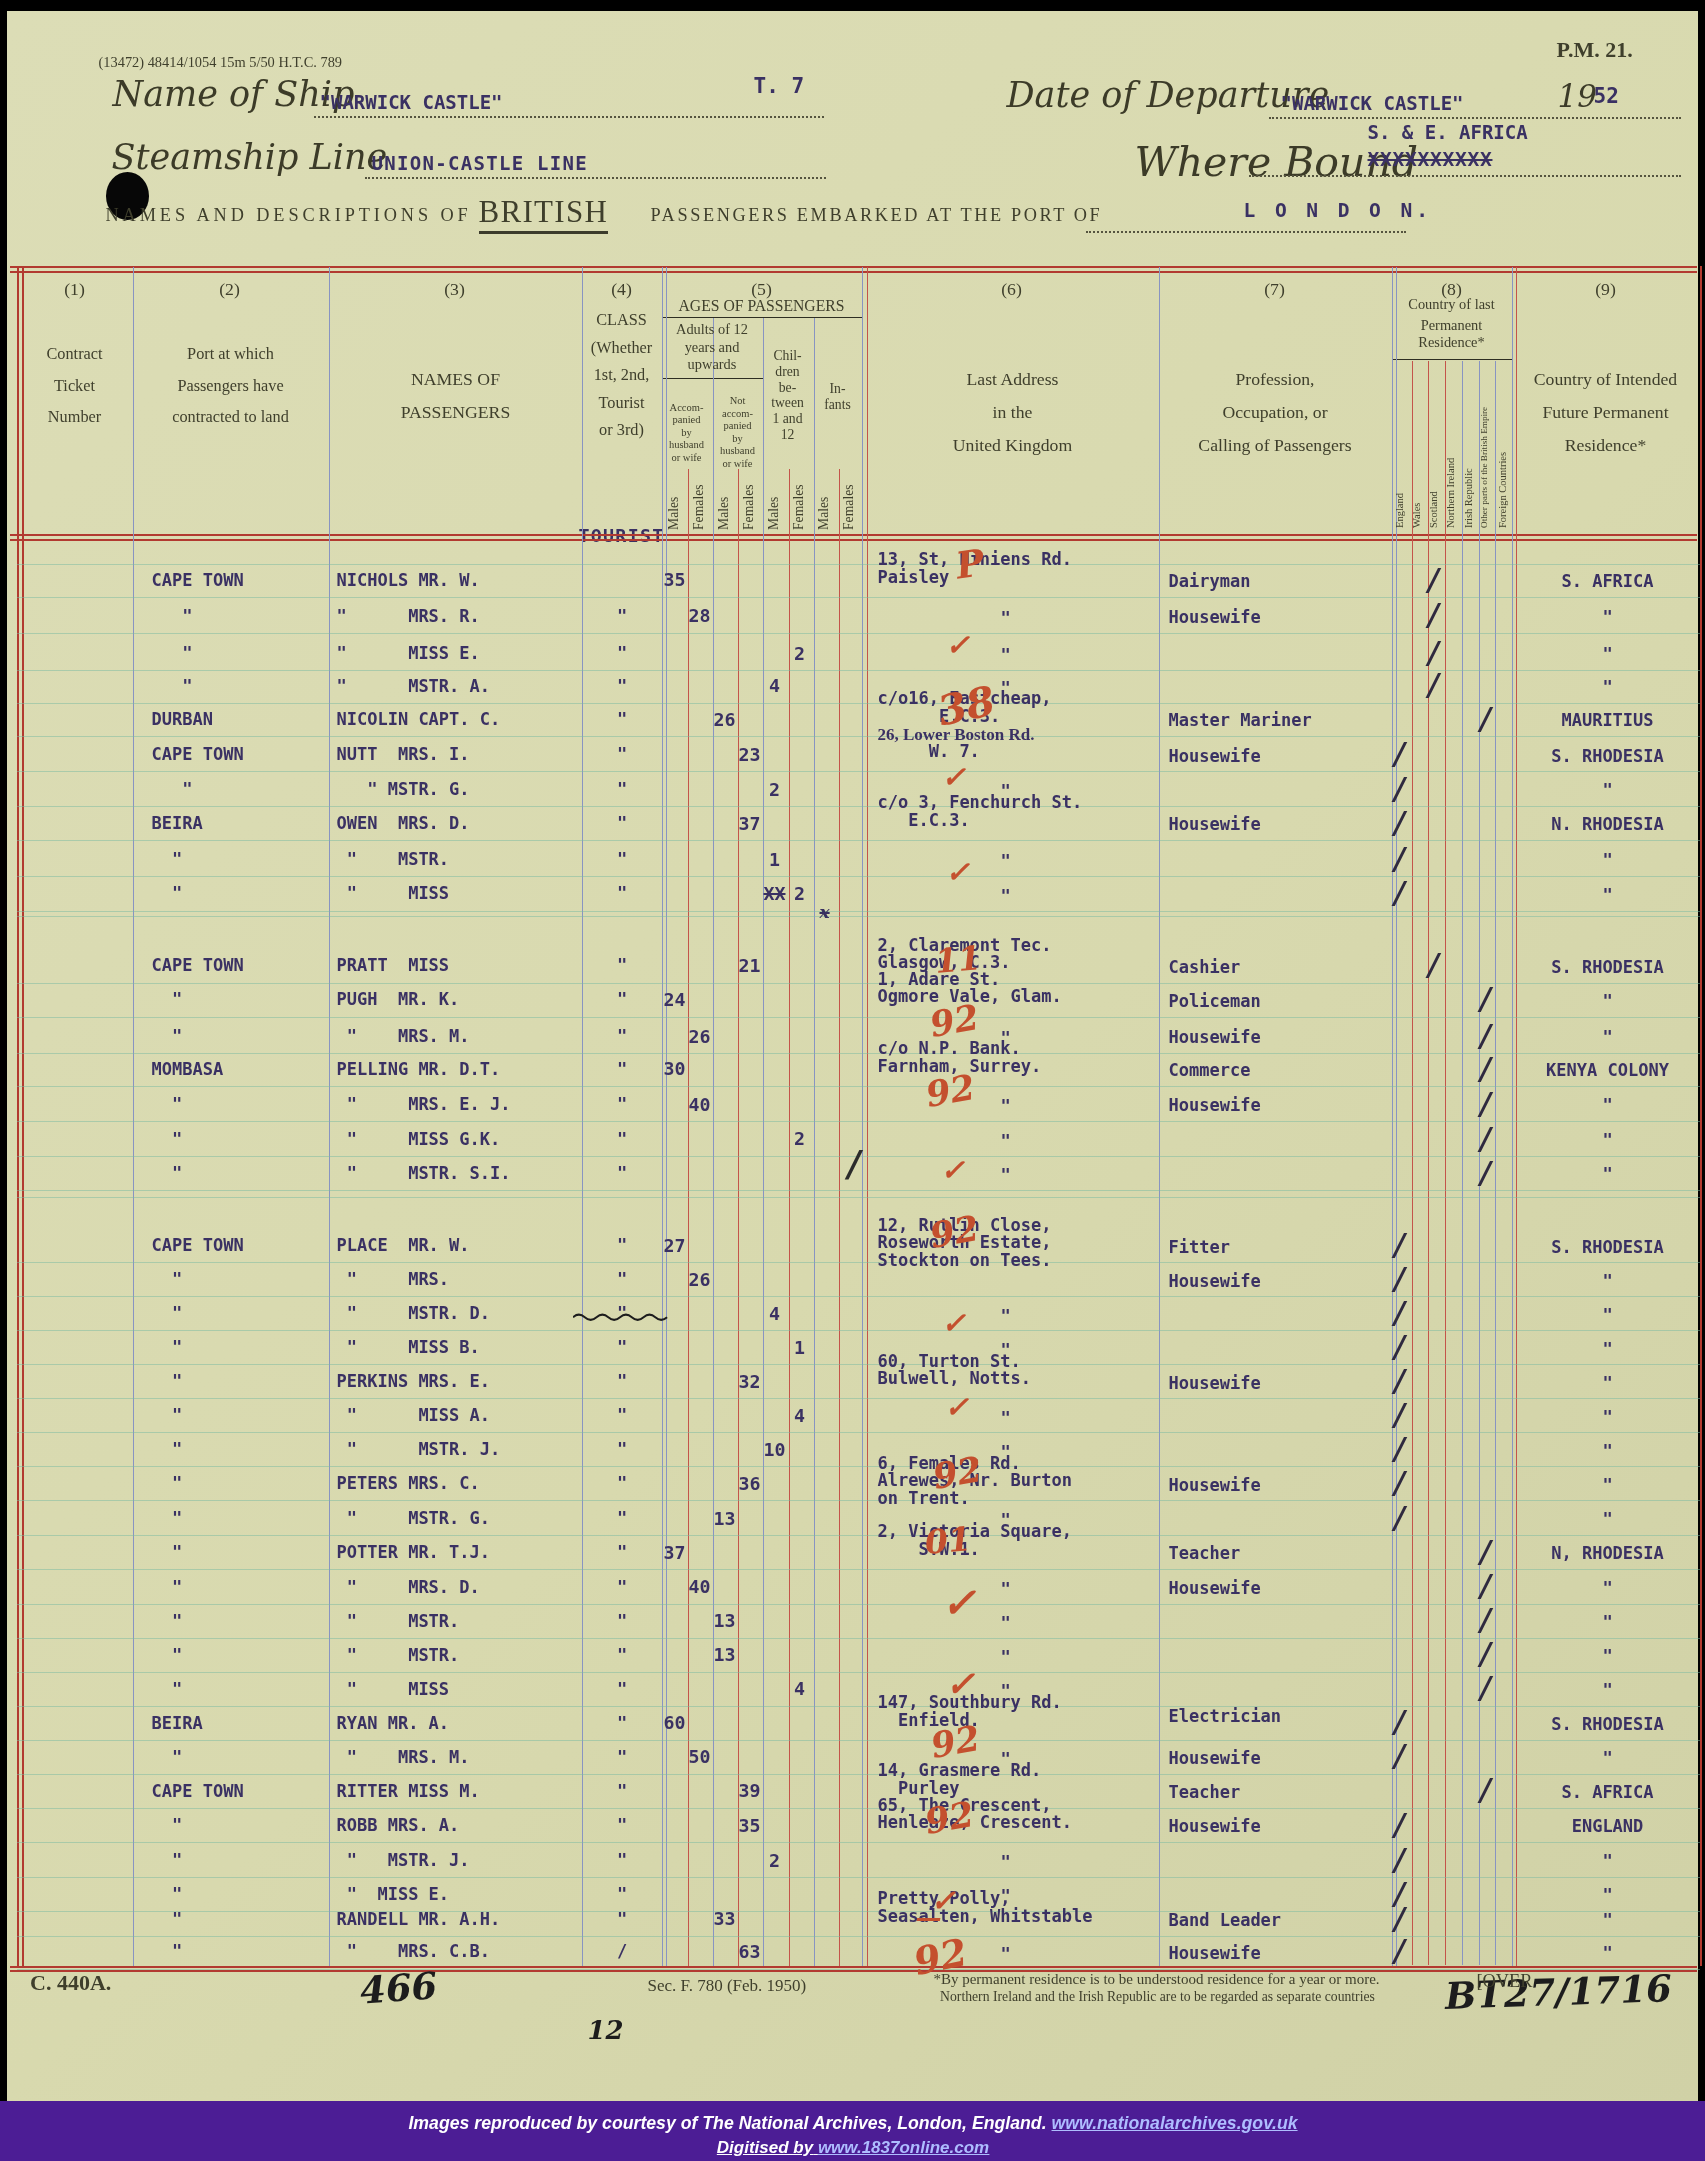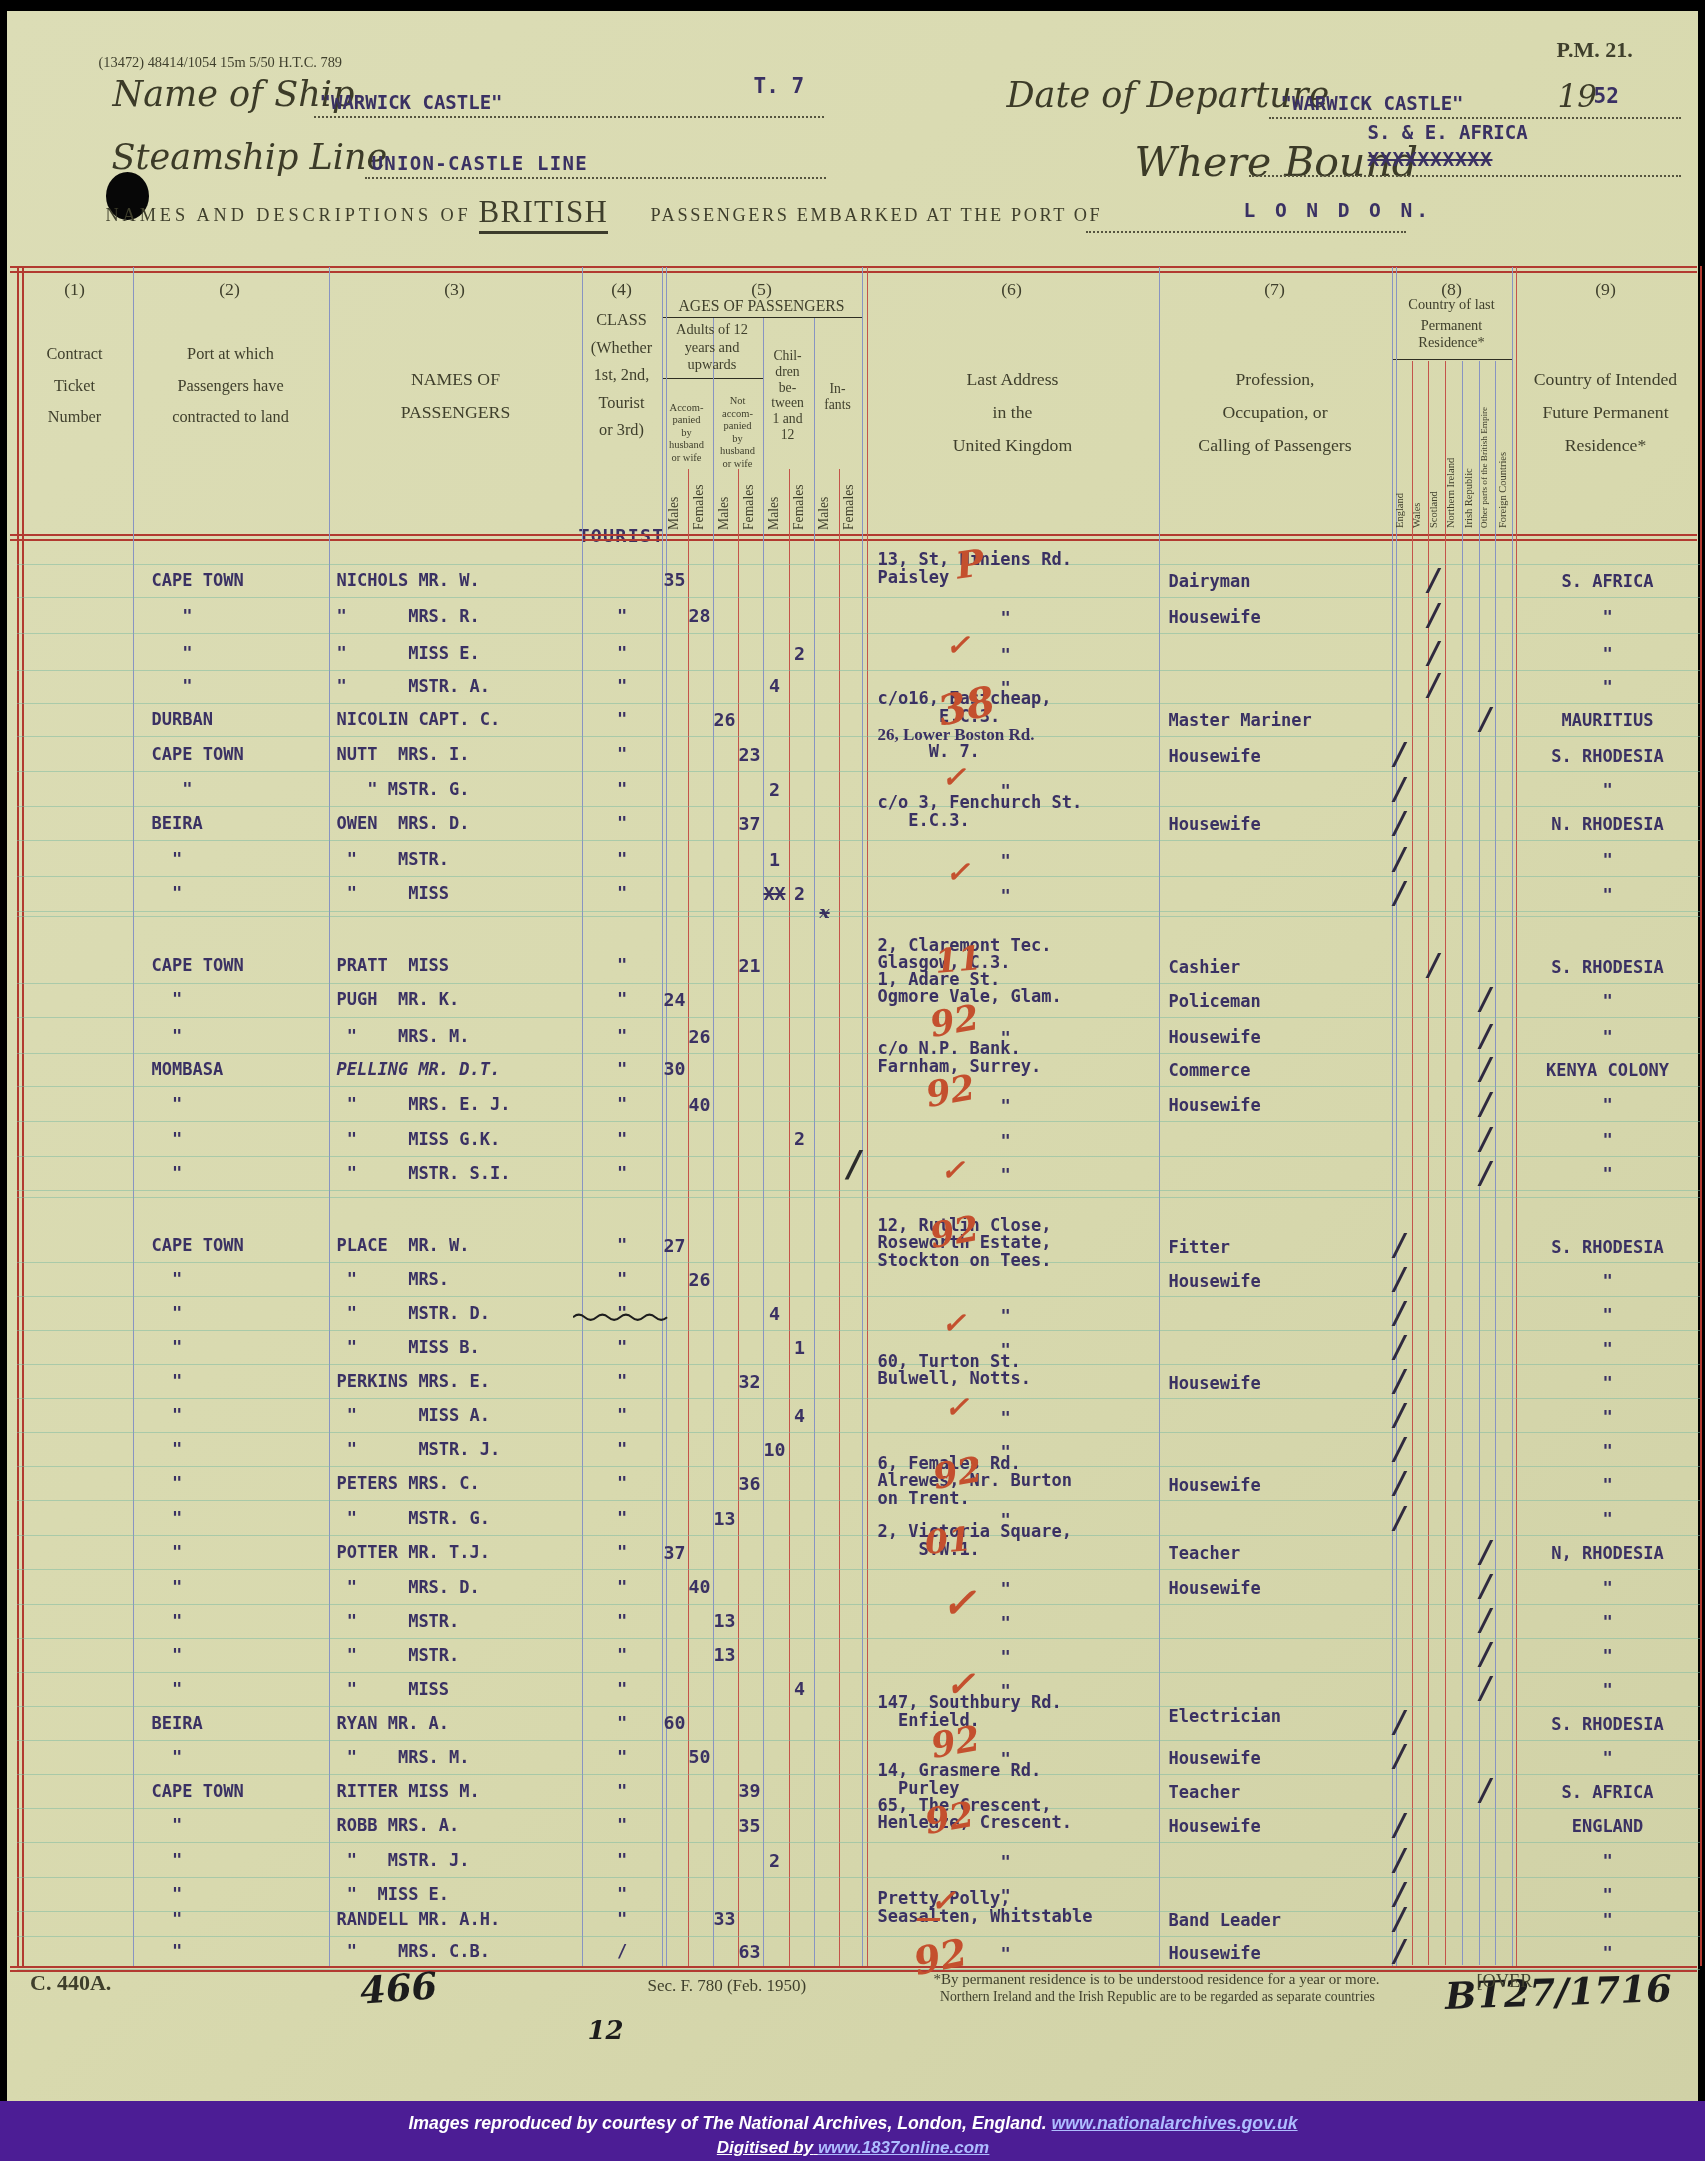--- a/index.html
+++ b/index.html
@@ -317,21 +317,21 @@
         <div class="abs mono cell center" style="left: 1512px; top: 981px; width: 178px;">"</div>
         <div class="abs mono cell" style="left: 128px; top: 1016px; width: 196px; padding-left: 17px;">  "</div>
         <div class="abs mono cell" style="left: 330px; top: 1016px; width: 248px;"> "    MRS. M.</div>
         <div class="abs mono cell center" style="left: 577px; top: 1016px; width: 77px;">"</div>
         <div class="abs mono center" style="left: 678px; top: 1015px; width: 30px; font-size: 18.3px;">26</div>
         <div class="abs mono" style="left: 994px; top: 1017px; font-size: 17px;">"</div>
         <div class="abs mono cell" style="left: 1162px; top: 1017px; width: 222px;">Housewife</div>
         <div class="abs mono center" style="left: 1466px; top: 1007px; width: 28px; font-size: 30px; color: rgb(47, 42, 63); font-style: italic;">/</div>
         <div class="abs mono cell center" style="left: 1512px; top: 1017px; width: 178px;">"</div>
         <div class="abs mono cell" style="left: 128px; top: 1049px; width: 196px; padding-left: 17px;">MOMBASA</div>
-        <div class="abs mono cell" style="left: 330px; top: 1049px; width: 248px; font-style: italic;">PELLING MR. D.T.</div>
+        <div class="abs mono cell" style="left: 330px; top: 1049px; width: 248px;">PELLING MR. D.T.</div>
         <div class="abs mono cell center" style="left: 577px; top: 1049px; width: 77px;">"</div>
         <div class="abs mono center" style="left: 653px; top: 1047px; width: 30px; font-size: 18.3px;">30</div>
         <div class="abs mono" style="left: 871px; top: 1029px; font-size: 17px; line-height: 17.7px;">c/o N.P. Bank.</div>
         <div class="abs mono" style="left: 871px; top: 1047px; font-size: 17px; line-height: 17.7px;">Farnham, Surrey.</div>
         <div class="abs mono cell" style="left: 1162px; top: 1050px; width: 222px;">Commerce</div>
         <div class="abs mono center" style="left: 1466px; top: 1040px; width: 28px; font-size: 30px; color: rgb(47, 42, 63); font-style: italic;">/</div>
         <div class="abs mono cell center" style="left: 1512px; top: 1050px; width: 178px;">KENYA COLONY</div>
         <div class="abs mono cell" style="left: 128px; top: 1084px; width: 196px; padding-left: 17px;">  "</div>
         <div class="abs mono cell" style="left: 330px; top: 1084px; width: 248px;"> "     MRS. E. J.</div>
         <div class="abs mono cell center" style="left: 577px; top: 1084px; width: 77px;">"</div>

